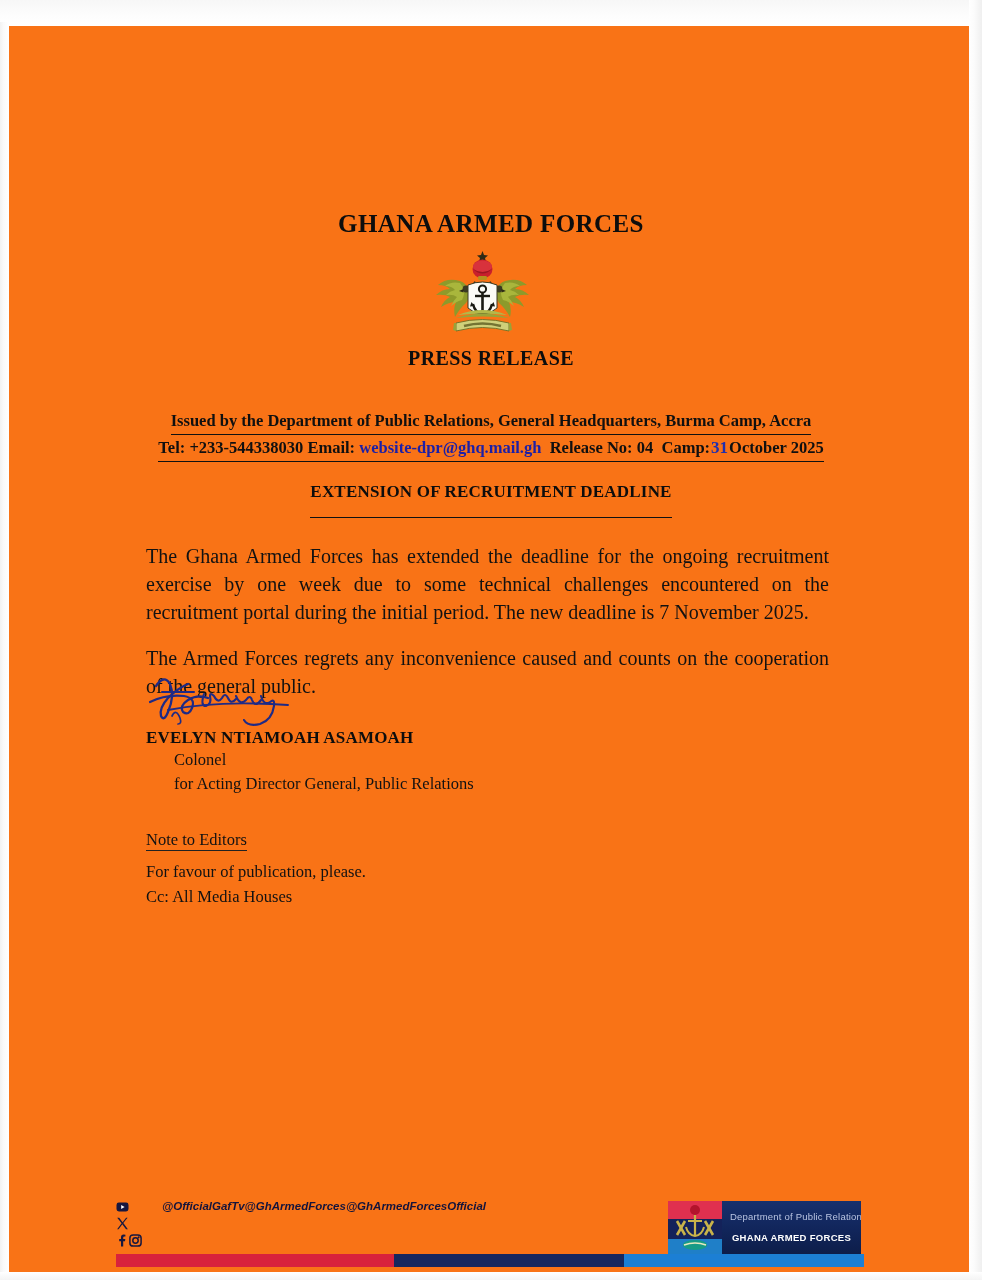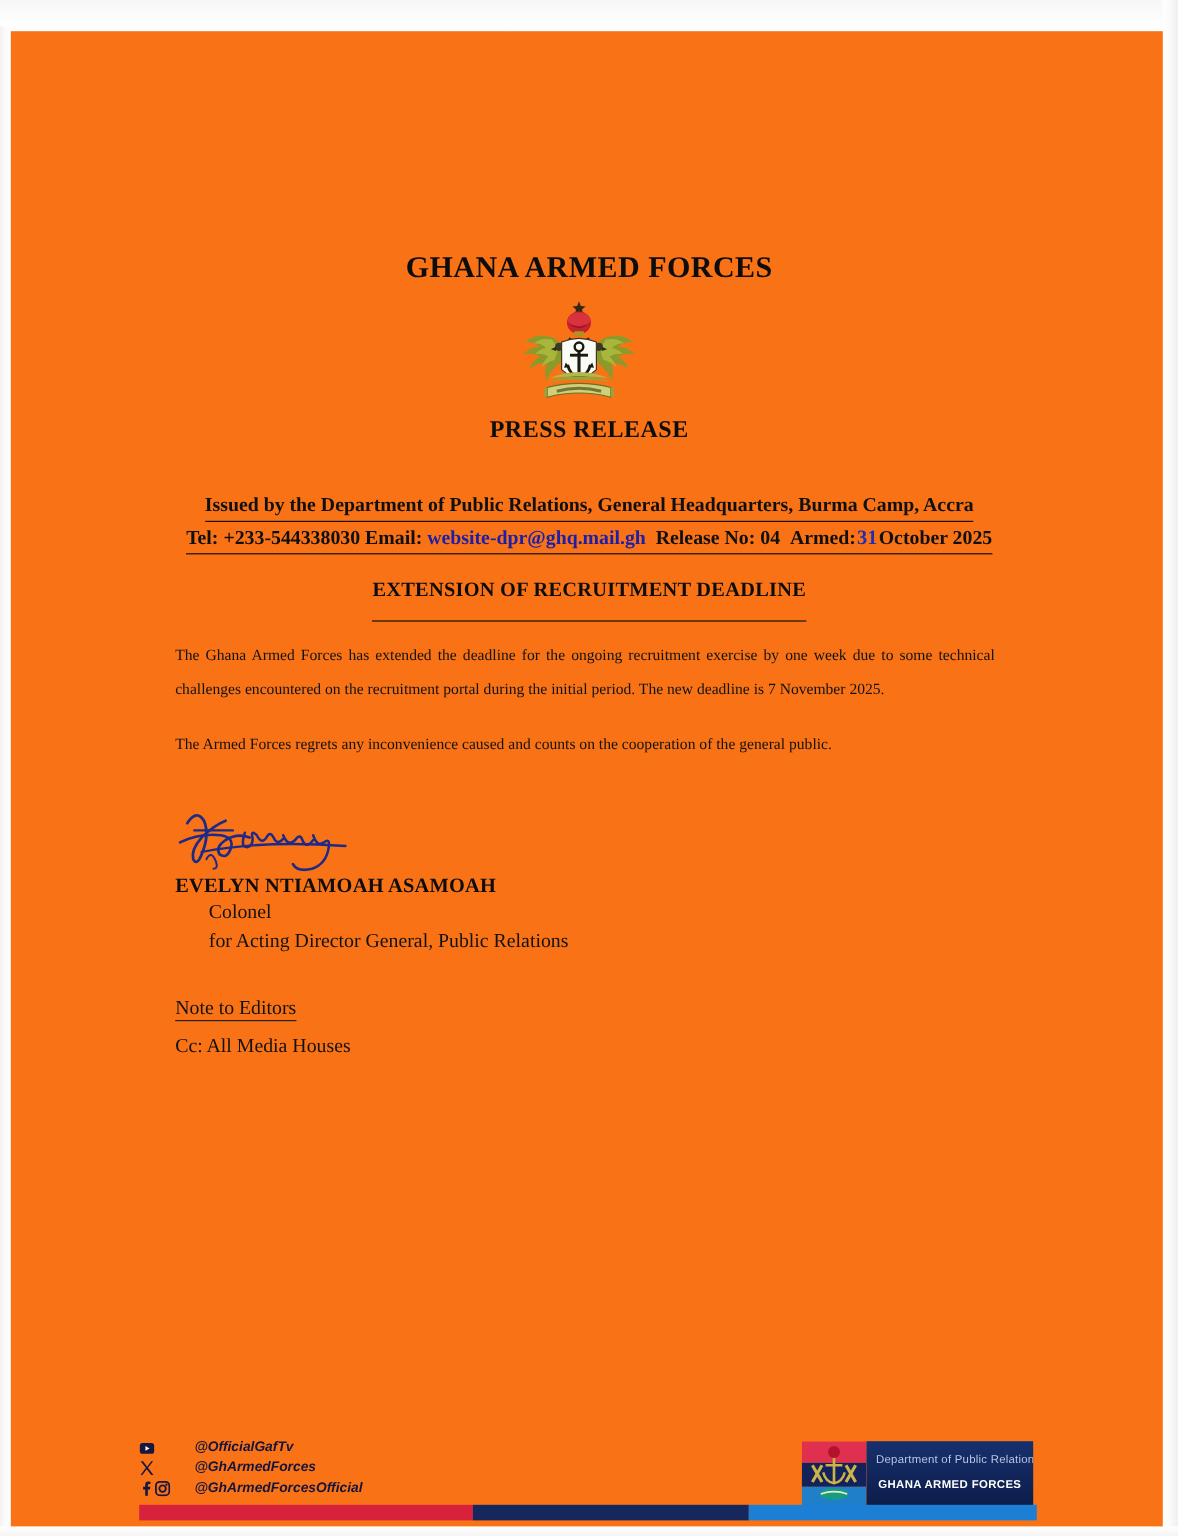--- a/index.html
+++ b/index.html
@@ -126,22 +126,22 @@
     color: #0d0d0d;
   }
 
   
   #body-copy {
     position: absolute;
     left: 146px; top: 530px;
     width: 683px;
   }
   #body-copy p {
-    margin: 2px 0 18px 0;
-    font-size: 13px;
+    margin: 12px 0 18px 0;
+    font-size: 20px;
     line-height: 28px;
     text-align: justify;
     color: #121212;
   }
   #body-copy p:last-child { margin-bottom: 0; }
 
   
   #signature-block {
     position: absolute;
     left: 146px; top: 672px;
@@ -200,21 +200,21 @@
     align-items: flex-start;
     margin-right: 6px;
   }
   .icon-row {
     height: 17px;
     display: flex;
     align-items: center;
   }
   #social-handles {
     display: flex;
-    flex-direction: column;
+    flex-direction: row;
   }
   .handle {
     font-family: "Liberation Sans", sans-serif;
     font-size: 11.5px;
     font-weight: bold;
     font-style: italic;
     line-height: 17px;
     color: #14143c;
     white-space: nowrap;
   }
@@ -328,21 +328,21 @@
       <span class="ul">Issued by the Department of Public Relations, General Headquarters, Burma Camp, Accra</span>
     </div>
     <div class="issuer-line">
       <span class="ul">
         <span>Tel:</span>
         <span>+233-544338030</span>
         <span>Email:</span>
         <span class="email-link">website-dpr@ghq.mail.gh</span>
         &nbsp;<span>Release No:</span>
         <span>04</span>
-        &nbsp;<span>Armed:</span><span class="handwritten-date">31</span><span>October 2025</span>
+        &nbsp;<span>Camp:</span><span class="handwritten-date">31</span><span>October 2025</span>
       </span>
     </div>
   </div>
 
   <div id="subject-heading">
     <span>EXTENSION OF RECRUITMENT DEADLINE</span>
   </div>
 
   <div id="body-copy">
     <p>The Ghana Armed Forces has extended the deadline for the ongoing recruitment exercise by one week due to some technical challenges encountered on the recruitment portal during the initial period. The new deadline is 7 November 2025.</p>
@@ -362,20 +362,21 @@
         <path d="M24 44 Q28 36 32 46 Q34 52 30 52" stroke-width="1.7"></path>
       </g>
     </svg>
     <div id="signer-name">EVELYN NTIAMOAH ASAMOAH</div>
     <div class="signer-line">Colonel</div>
     <div class="signer-line">for Acting Director General, Public Relations</div>
   </div>
 
   <div id="editors-note">
     <div id="editors-note-title">Note to Editors</div>
+    <div class="note-line">For favour of publication, please.</div>
     <div class="note-line">Cc: All Media Houses</div>
   </div>
 
   <div id="footer-social">
     <div id="social-icons">
       <div class="icon-row">
         <svg width="13" height="10" viewBox="0 0 13 10" xmlns="http://www.w3.org/2000/svg">
           <rect x="0.5" y="0.5" width="12" height="9" rx="2.4" fill="#17173f"></rect>
           <path d="M5.2 3 L8.6 5 L5.2 7 Z" fill="#ffffff"></path>
         </svg>

